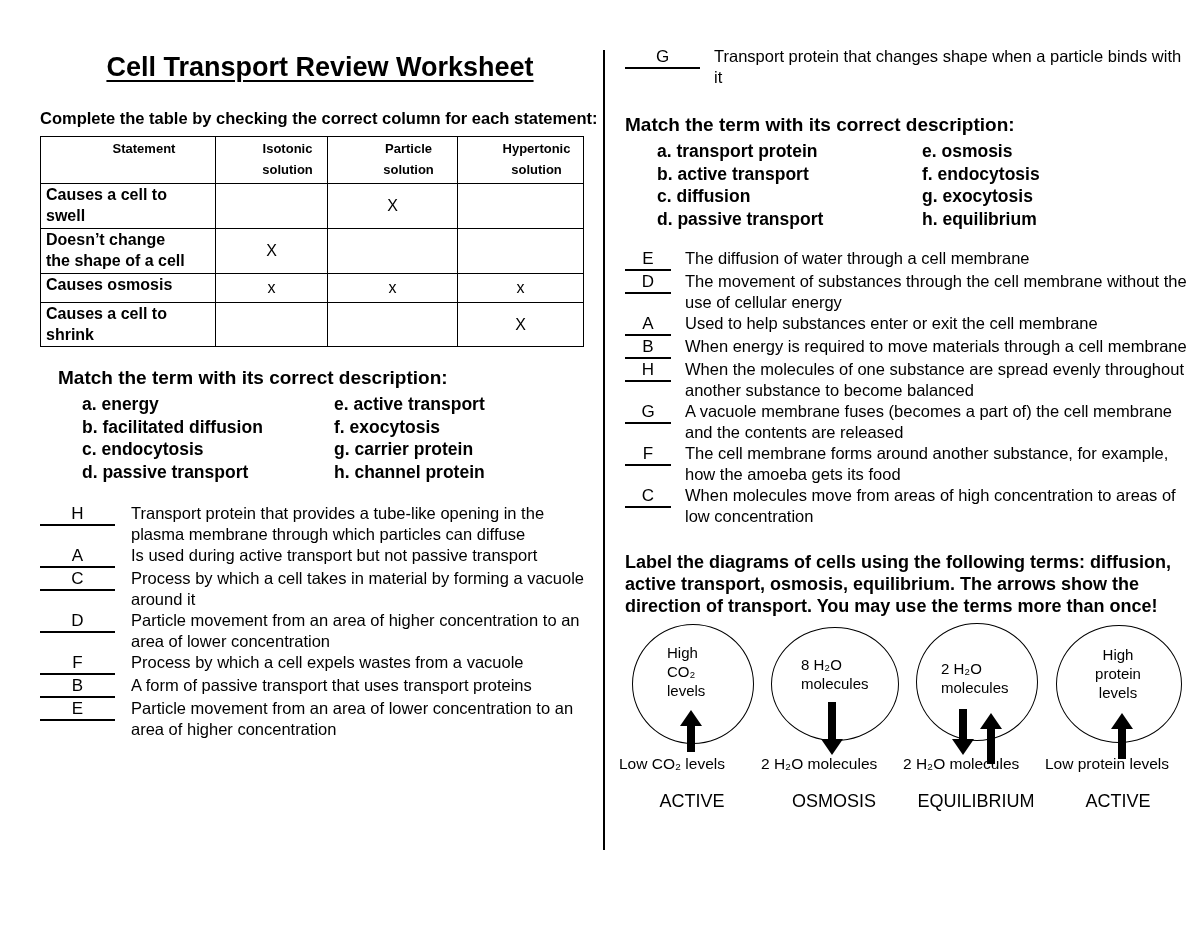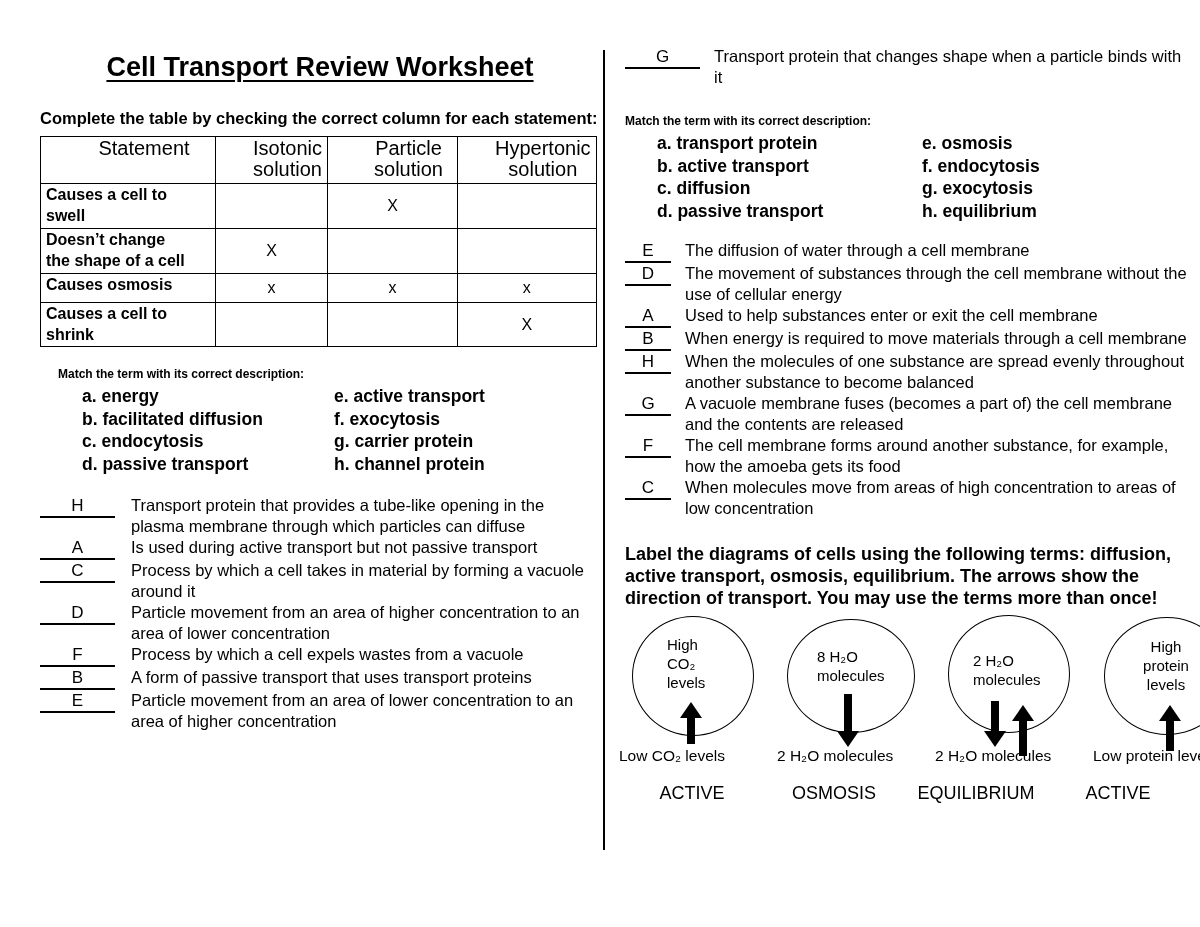--- a/index.html
+++ b/index.html
@@ -12,52 +12,52 @@
   .col.left  { left:40px;  width:560px; }
   .col.right { left:625px; width:566px; }
 
   .title { margin:52px 0 0 0; font-size:27px; font-weight:bold; text-align:center;
            text-decoration:underline; text-decoration-thickness:2px; text-underline-offset:4px; }
 
   .intro { margin:25px 0 0 0; font-size:16.5px; font-weight:bold; line-height:21px; }
 
   table.ttable { border-collapse:collapse; margin-top:7px; }
   table.ttable th, table.ttable td { border:1.6px solid #000; padding:1px 5px; }
-  table.ttable th { font-size:20px; font-weight:normal; text-align:center; vertical-align:top; line-height:21px; height:44px;padding-left:37px; }
+  table.ttable th { font-size:13px; font-weight:bold; text-align:center; vertical-align:top; line-height:21px; height:44px;padding-left:37px; }
   td.stmt { font-size:16px; font-weight:bold; line-height:20.5px; vertical-align:top; }
   td.mark { font-size:16px; text-align:center; vertical-align:middle; }
   tr.r0 td { height:42px; }
   tr.r1 td { height:42px; }
   tr.r2 td { height:26px; }
   tr.r3 td { height:40px; }
 
   .pre { white-space:pre-line; }
 
-  .match-h { margin:20px 0 0 0; font-size:12px; font-weight:bold; }
+  .match-h { margin:20px 0 0 0; font-size:19px; font-weight:bold; }
   .col.left .match-h { margin-left:18px; }
 
   .terms { display:flex; font-size:17.5px; font-weight:bold; line-height:22.5px; margin-top:4px; }
   .col.left  .terms { margin-left:42px; }
   .col.right .terms { margin-left:32px; }
   .col.left  .terms .c1 { width:252px; }
   .col.right .terms .c1 { width:265px; }
 
   .answers { margin-top:20px; }
   .ans { display:flex; align-items:flex-start; }
   .ans-blank { flex:0 0 auto; height:21px; line-height:22px; border-bottom:2px solid #000;
                text-align:center; font-size:17px; }
   .col.left .ans-blank { width:75px; }
   .col.right .ans-blank { width:46px; }
   .col.right .ans.top-ans .ans-blank { width:75px; }
   .ans-text { flex:1 1 auto; margin-left:16px; font-size:16.5px; font-weight:normal; line-height:21px; }
   .col.right .ans-text { margin-left:14px; }
 
   .instructions { margin:24px 0 0 0; font-size:18px; font-weight:bold; line-height:22px; }
 
-  .diagrams { position:relative; display:flex; margin-top:0px; height:160px;gap:16px; }
+  .diagrams { position:relative; display:flex; margin-top:0px; height:160px; }
   .diagram { position:relative; flex:0 0 134px; height:160px; margin-right:8px; }
   .diagram:last-child { margin-right:0; }
   .cell-circle { position:absolute; border:1.6px solid #000; border-radius:50%; }
   .d0 .cell-circle { left:7px;  top:7px;  width:120px; height:118px; }
   .d1 .cell-circle { left:4px;  top:10px; width:126px; height:112px; }
   .d2 .cell-circle { left:7px;  top:6px;  width:120px; height:116px; }
   .d3 .cell-circle { left:5px;  top:8px;  width:124px; height:116px; }
   .cell-text { position:absolute; font-size:15px; line-height:19px; white-space:pre-line; }
   .d0 .cell-text { left:42px; top:26px; }
   .d1 .cell-text { left:34px; top:38px; }

